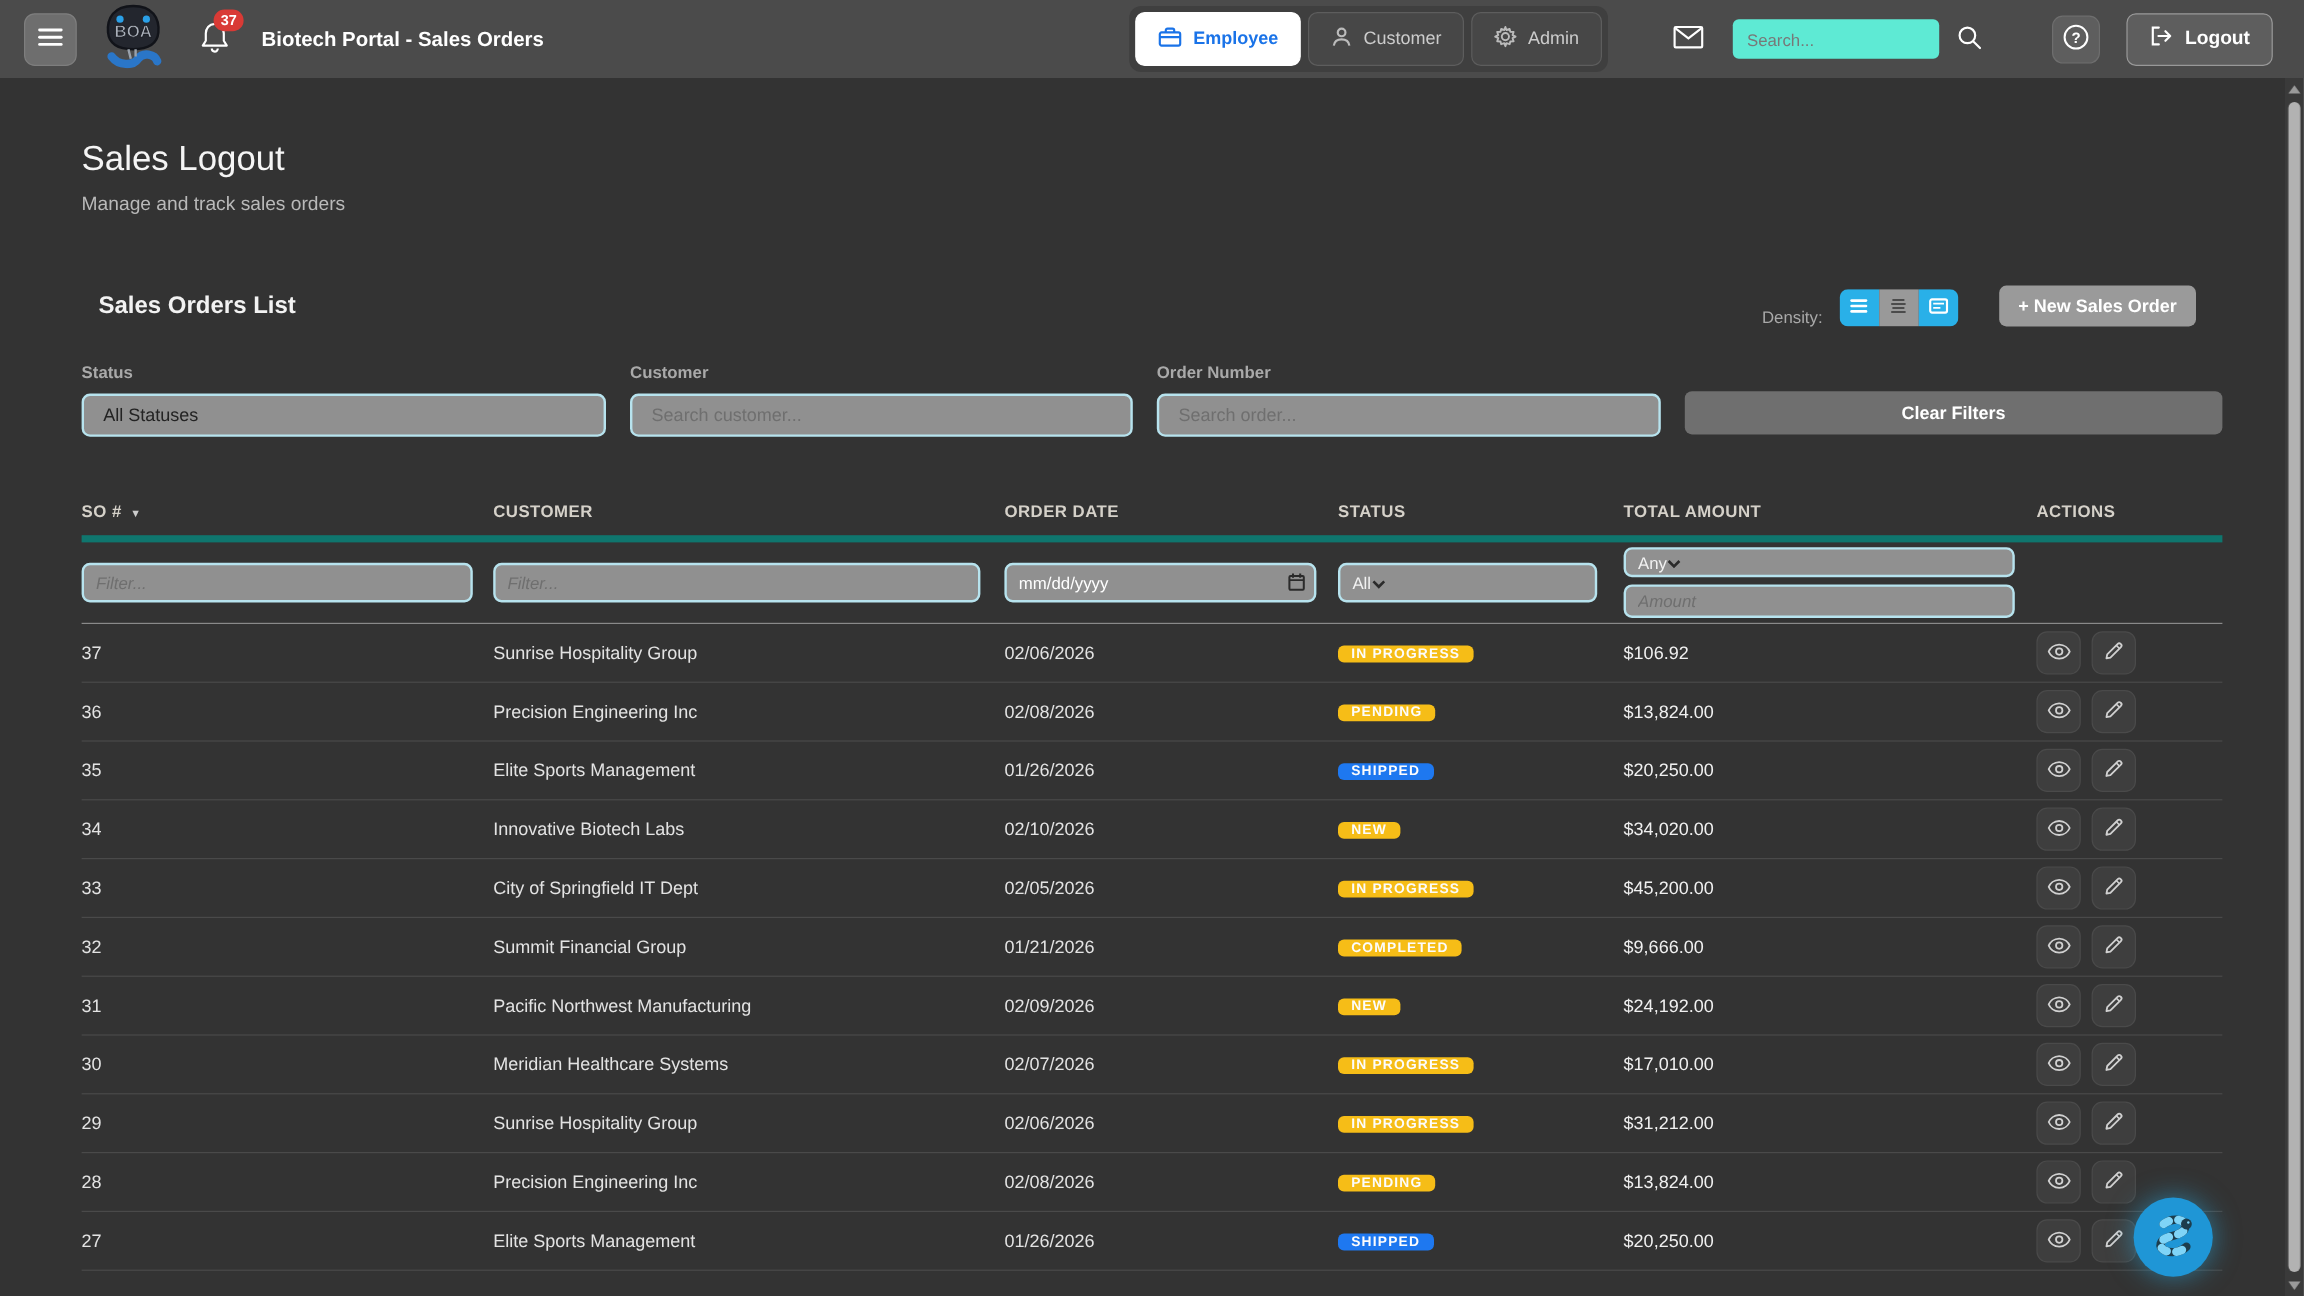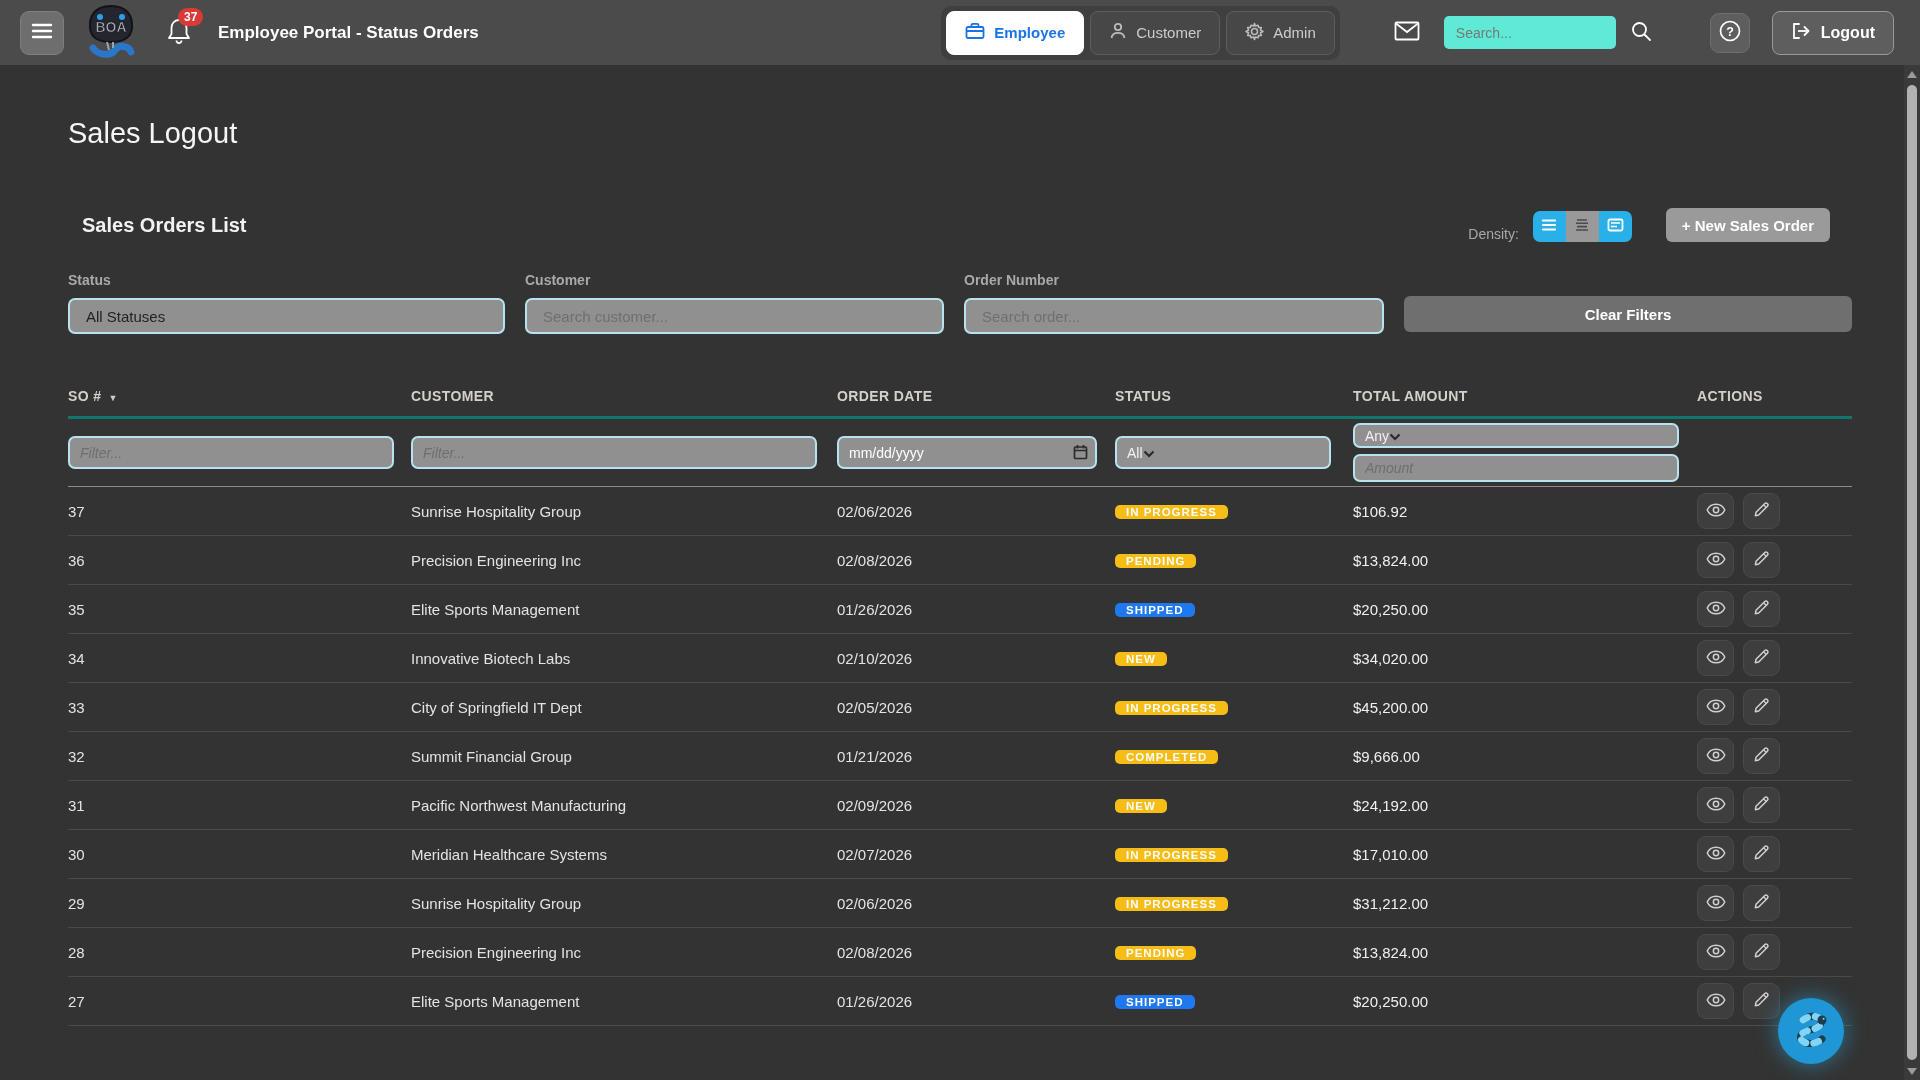--- a/index.html
+++ b/index.html
@@ -67,21 +67,21 @@
   .filters input { color:#222; }
   .filters input::placeholder { color:#6f6f6f; }
   .fcol-btn { padding-top:24px; }
   .clear-btn { width:100%; height:36px; background:#6f6f6f; border:none; border-radius:6px;
     color:#ffffff; font-size:15px; font-weight:bold; cursor:pointer;
     font-family:"Liberation Sans", sans-serif; }
 
   
   .table { margin-top:54px; }
   .tgrid { display:grid; grid-template-columns:343px 426px 278px 238px 344px 1fr; align-items:center; }
-  .thead { padding-bottom:12px; border-bottom:3px solid #0f766e;margin-top:40px; }
+  .thead { padding-bottom:12px; border-bottom:6px solid #0f766e;margin-top:40px; }
   .th { color:#d5d1c9; font-size:14px; font-weight:bold; letter-spacing:0.4px; cursor:pointer; }
   .sort-arrow { font-size:9px; color:#cccccc; margin-left:7px; }
   .tfilter { height:68px; border-bottom:1px solid #8a8a8a; }
   .tfilter input, .mini-select { background:#909090; border:2px solid #b7e3ee; border-radius:7px;
     font-size:14px; font-family:"Liberation Sans", sans-serif; padding:0 10px; }
   .tfilter input::placeholder { color:#6f6f6f; font-style:italic; }
   .f-so { width:326px; height:33px; color:#222; }
   .f-cust { width:406px; height:33px; color:#222; }
   .datewrap { position:relative; width:260px; }
   .f-date { width:260px; height:33px; color:#ffffff; }
@@ -148,21 +148,21 @@
   <div class="bellwrap">
     <span>
       <svg width="26" height="30" viewBox="0 0 26 30">
           <path d="M13 4 C8 4 5.5 8 5.5 12 L5.5 18 L3 22 L23 22 L20.5 18 L20.5 12 C20.5 8 18 4 13 4 Z" fill="none" stroke="#ffffff" stroke-width="1.8" stroke-linejoin="round"></path>
           <path d="M10.5 24.5 a2.5 2.5 0 0 0 5 0" fill="none" stroke="#ffffff" stroke-width="1.8"></path>
         </svg>
     </span>
     <span class="nbadge">37</span>
   </div>
 
-  <div class="bar-title">Employee Portal - Status Orders</div>
+  <div class="bar-title">Biotech Portal - Sales Orders</div>
 
   <div class="tabgroup">
     <button class="tab active">
       <span>
         <svg width="20" height="18" viewBox="0 0 20 18" fill="none" stroke-width="1.8">
             <rect x="1.5" y="5" width="17" height="11" rx="1.5" stroke="inherit"></rect>
             <path d="M6.5 5 V3.2 C6.5 2.4 7.1 1.8 7.9 1.8 L12.1 1.8 C12.9 1.8 13.5 2.4 13.5 3.2 V5 M1.5 9 H18.5" stroke="inherit"></path>
           </svg>
       </span>
       <span>Employee</span>
@@ -223,20 +223,21 @@
           <line x1="7" y1="9" x2="17" y2="9" stroke="#ffffff" stroke-width="1.8"></line>
           <path d="M13.5 5 L17.5 9 L13.5 13" fill="none" stroke="#ffffff" stroke-width="1.8" stroke-linecap="round" stroke-linejoin="round"></path>
         </svg>
     </span>
     <span>Logout</span>
   </button>
 </div>
 
 <div class="content">
   <h1>Sales Logout</h1>
+  <div class="subtitle">Manage and track sales orders</div>
 
   <div class="panel-header">
     <h2>Sales Orders List</h2>
     <div class="ph-right">
       <span class="density-label">Density:</span>
       <div class="density-group">
         <button class="dbtn active">
           <span>
             <svg width="16" height="14" viewBox="0 0 16 14">
                 <g stroke="#ffffff" stroke-width="2.2" stroke-linecap="round">

